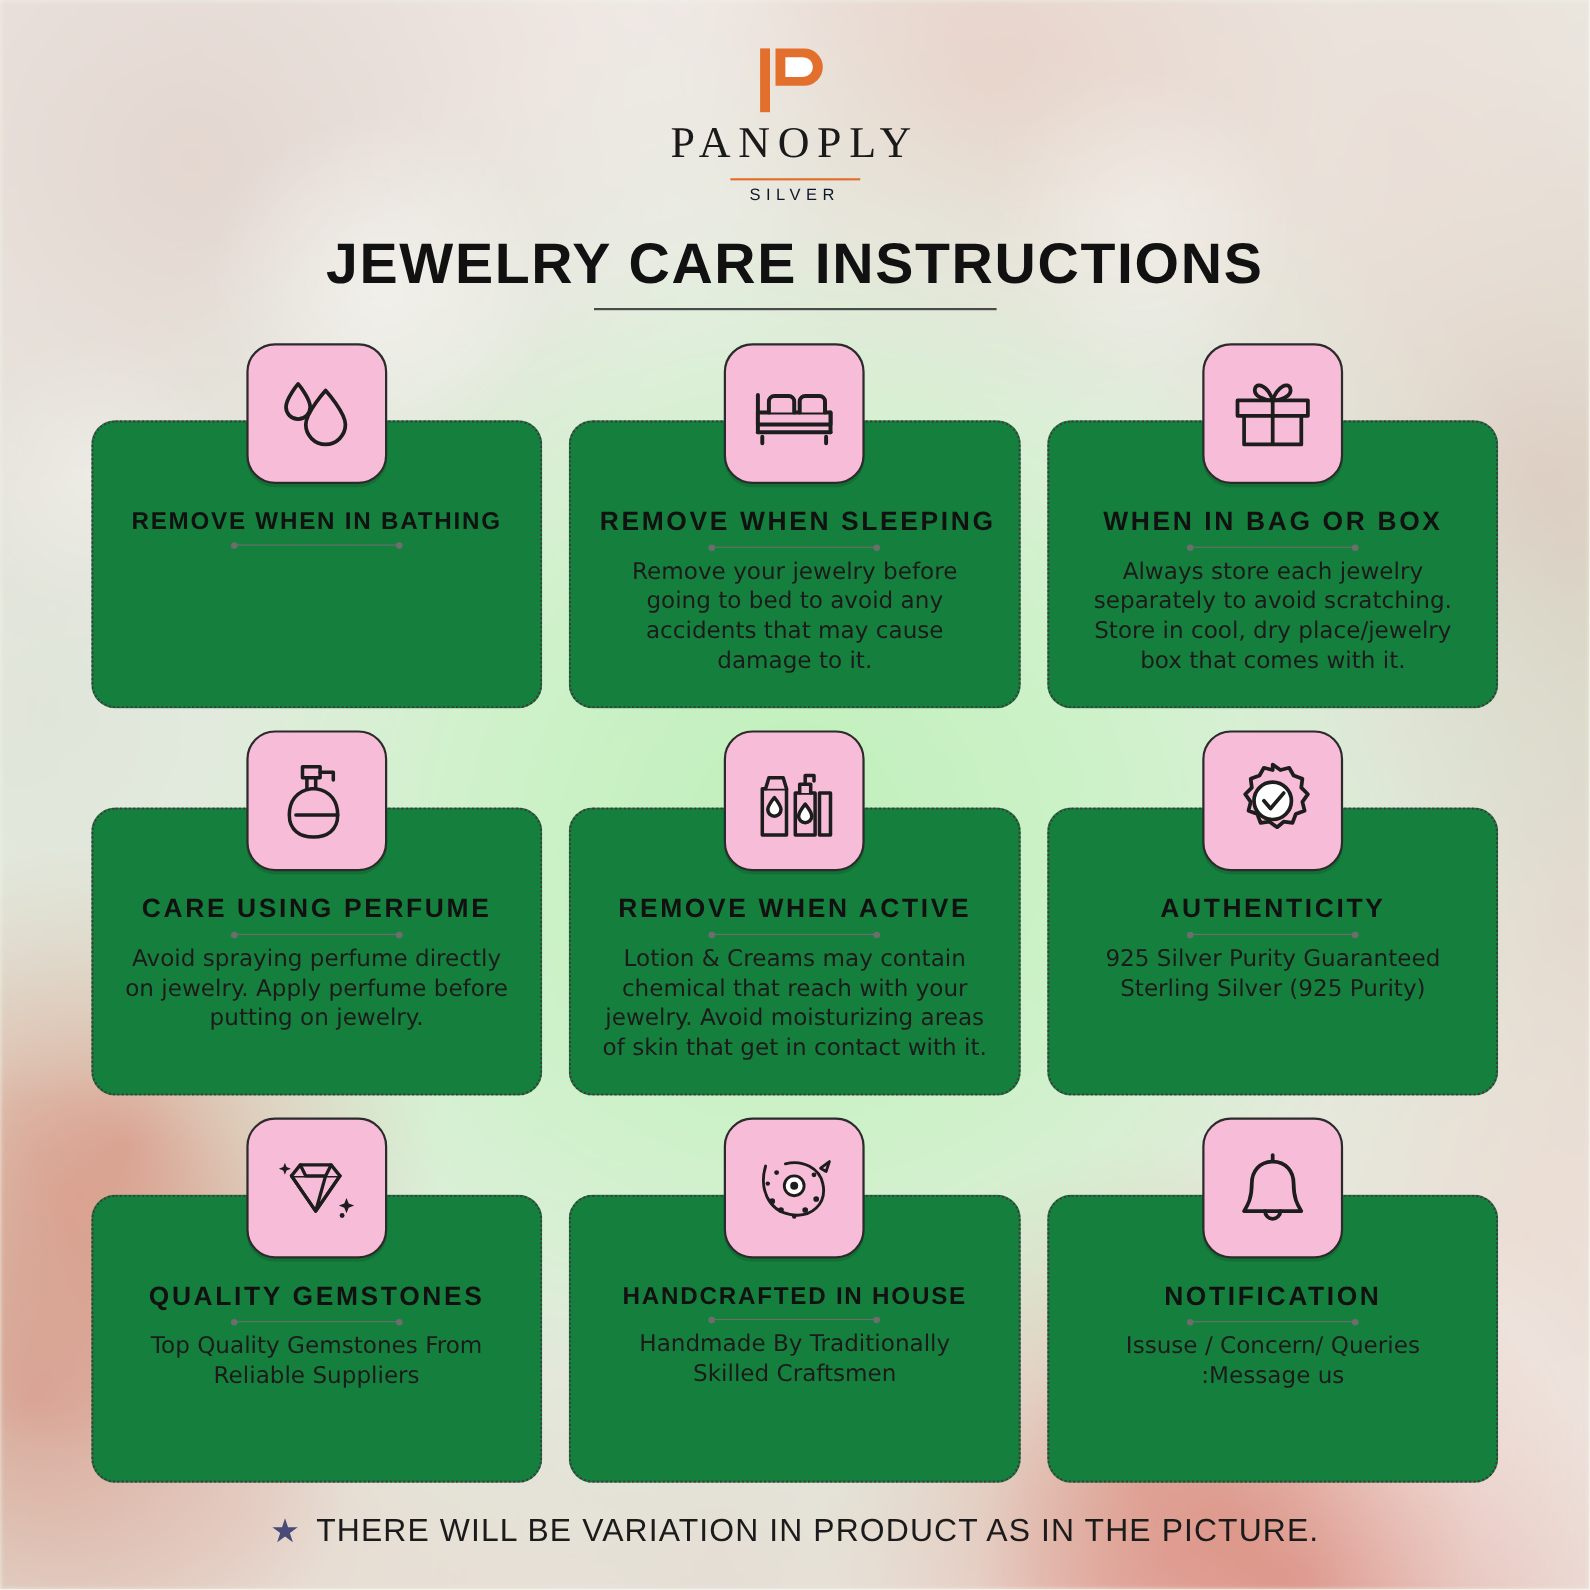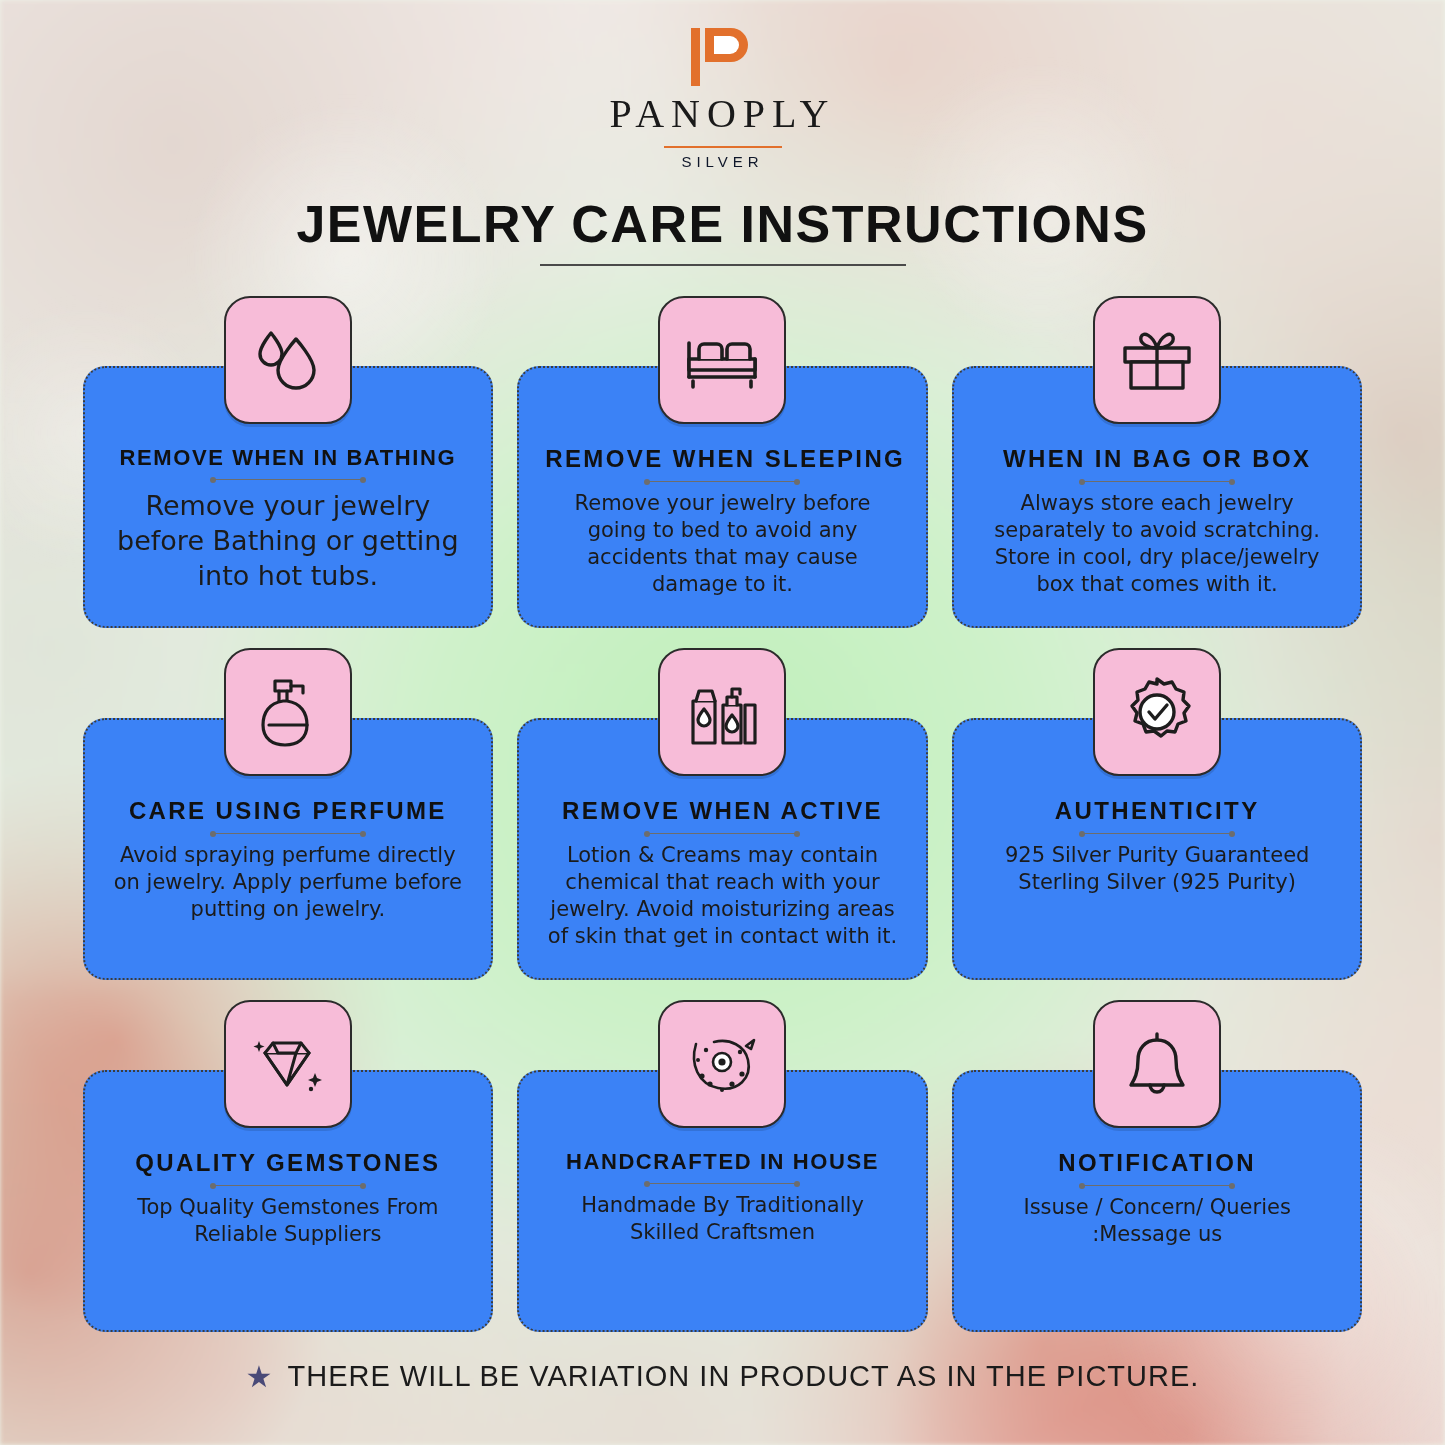--- a/index.html
+++ b/index.html
@@ -57,21 +57,21 @@
     position: relative;
     z-index: 2;
     width: 100%;
     height: 100%;
   }
 
   
   .logo {
     width: 100%;
     text-align: center;
-    padding-top: 24px;
+    padding-top: 40px;
   }
   .logo-mark {
     display: block;
     margin: 0 auto;
   }
   .logo-word {
     font-family: "Liberation Serif", serif;
     font-size: 40px;
     letter-spacing: 7px;
     color: #1a1a1a;
@@ -120,21 +120,21 @@
   .cell {
     position: relative;
     height: 340px;
   }
   .card {
     position: absolute;
     left: 0;
     right: 0;
     top: 70px;
     bottom: 8px;
-    background: #3b82f6;
+    background: #15803d;
     border: 2px dotted #3c3c3c;
     border-radius: 22px;
     box-sizing: border-box;
     padding: 78px 26px 16px;
     text-align: center;
   }
   .icon-box {
     position: absolute;
     top: 0;
     left: 50%;
@@ -238,21 +238,20 @@
       <div class="cell">
         <div class="icon-box">
           <svg width="74" height="70" viewBox="0 0 74 70" fill="none" stroke="#1d1d1d" stroke-width="3.4" stroke-linejoin="round">
             <path d="M45 14 C45 14 63 34 63 45 a18 18 0 0 1 -36 0 C27 34 45 14 45 14 Z" fill="#f7bcd8"></path>
             <path d="M20 8 C20 8 31 21 31 29 a11 11 0 0 1 -22 0 C9 21 20 8 20 8 Z" fill="#f7bcd8"></path>
           </svg>
         </div>
         <div class="card">
           <div class="card-title small">REMOVE WHEN IN BATHING</div>
           <div class="divider"></div>
-          <div class="card-text lg">Remove your jewelry before Bathing or getting into hot tubs.</div>
         </div>
       </div>
 
       <div class="cell">
         <div class="icon-box">
           <svg width="78" height="62" viewBox="0 0 78 62" fill="none" stroke="#1d1d1d" stroke-width="3.6" stroke-linecap="round" stroke-linejoin="round">
             <path d="M6 14 v34"></path>
             <path d="M72 30 v18"></path>
             <path d="M6 48 h66"></path>
             <path d="M10 52 v6 M68 52 v6"></path>

